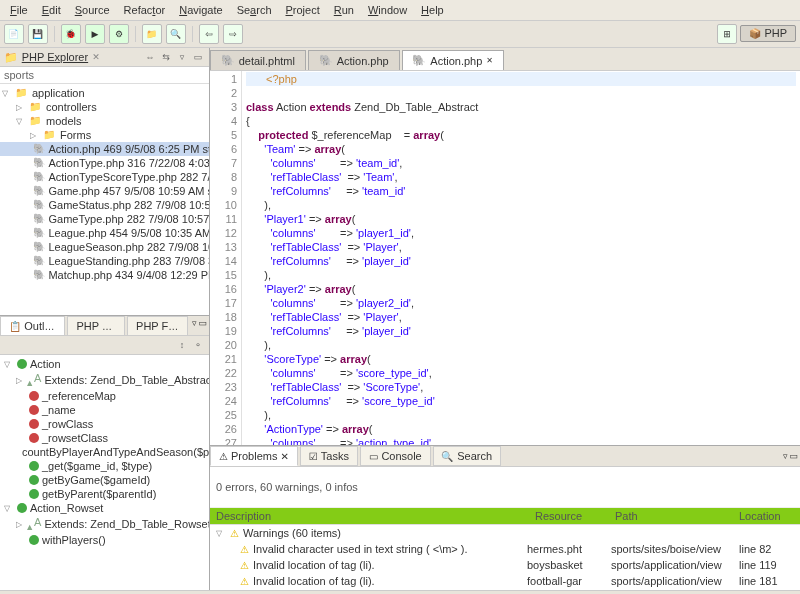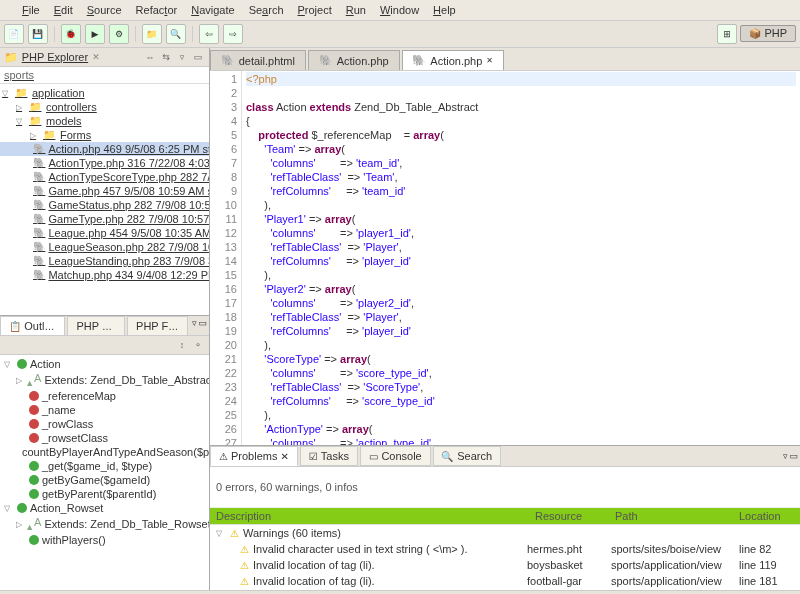--- a/index.html
+++ b/index.html
@@ -1,32 +1,32 @@
 <!DOCTYPE html>
 <html><head>
 <meta charset="utf-8">
 <style>
 * { margin: 0; padding: 0; box-sizing: border-box; font-family: sans-serif; font-size: 11px; }
 body { background: #e8e4db; width: 800px; height: 594px; overflow: hidden; color: #333; }
-.menubar { display: flex; gap: 2px; padding: 2px 16px; background: #ede9e0; border-bottom: 1px solid #ccc; }
+.menubar { display: flex; gap: 2px; padding: 2px 4px; background: #ede9e0; border-bottom: 1px solid #ccc; }
 .menubar span { padding: 2px 6px; cursor: pointer; }
 .menubar span u { text-decoration: underline; }
 .toolbar { display: flex; gap: 4px; padding: 3px 4px; background: #e8e4db; border-bottom: 1px solid #ccc; align-items: center; }
 .tb-btn { width: 20px; height: 20px; background: #efe; border: 1px solid #bbb; border-radius: 2px; display: inline-flex; align-items: center; justify-content: center; font-size: 9px; }
 .tb-sep { width: 1px; height: 16px; background: #ccc; margin: 0 2px; }
 .tb-right { margin-left: auto; }
 .php-badge { background: #d8d4cb; border: 1px solid #999; padding: 2px 8px; border-radius: 2px; font-size: 10px; }
 .main { display: flex; height: 542px; }
 .left-col { width: 210px; display: flex; flex-direction: column; border-right: 1px solid #aaa; }
 .right-col { flex: 1; display: flex; flex-direction: column; }
 .panel-header { display: flex; align-items: center; padding: 2px 4px; background: #e8e4db; border-bottom: 1px solid #ccc; gap: 4px; }
 .panel-header .title { font-weight: normal; text-decoration: underline; }
 .panel-header .icons { margin-left: auto; display: flex; gap: 2px; }
 .panel-header .icons span { width: 14px; height: 14px; display: inline-flex; align-items: center; justify-content: center; font-size: 9px; color: #666; cursor: pointer; }
-.explorer { flex: 1; overflow: hidden; background: #fff; text-decoration: underline; }
+.explorer { flex: 1; overflow: hidden; background: #fff; }
 .filter { padding: 2px 4px; border-bottom: 1px solid #ddd; color: #666; }
 .tree { padding: 2px 0; font-size: 11px; overflow: hidden; }
 .tree-row { display: flex; align-items: center; padding: 1px 2px; white-space: nowrap; gap: 3px; cursor: pointer; }
 .tree-row.selected { background: #c8d8f0; }
 .indent-1 { padding-left: 16px; }
 .indent-2 { padding-left: 30px; }
 .twisty { width: 10px; font-size: 8px; color: #888; }
 .ficon { width: 14px; height: 12px; display: inline-block; font-size: 10px; }
 .folder { color: #d4a847; }
 .phpfile { color: #7b9; }
@@ -41,21 +41,21 @@
 .circle-r { width: 10px; height: 10px; border-radius: 50%; background: #c44; display: inline-block; }
 .tri { color: #8a8; font-size: 9px; }
 .editor-tabs { display: flex; background: #e8e4db; border-bottom: 1px solid #ccc; padding-top: 2px; }
 .ed-tab { padding: 3px 10px; border: 1px solid #aaa; border-bottom: none; background: #ddd8cf; margin-right: 2px; display: flex; gap: 4px; align-items: center; cursor: pointer; font-size: 10px; }
 .ed-tab.active { background: #fff; }
 .editor { flex: 1; display: flex; background: #fff; overflow: hidden; font-family: monospace; font-size: 11px; }
 .gutter { width: 32px; background: #fff; border-right: 1px solid #e0e0e0; text-align: right; padding: 1px 4px 0 0; color: #888; line-height: 14px; }
 .code { flex: 1; padding: 1px 4px; line-height: 14px; white-space: pre; overflow: hidden; }
 .kw { color: #7f0055; font-weight: bold; }
 .str { color: #2a00ff; }
-.tag { color: #c83; }
+.tag { color: #c83; padding-left: 20px; }
 .cur-line { background: #e8f2fe; display: block; }
 .bottom-panel { height: 145px; border-top: 1px solid #aaa; display: flex; flex-direction: column; background: #fff; }
 .prob-tabs { display: flex; background: #e8e4db; border-bottom: 1px solid #ccc; align-items: center; }
 .prob-tab { padding: 3px 8px; border: 1px solid #ccc; background: #f5f2e9; margin-right: 2px; font-size: 10px; cursor: pointer; display: flex; gap: 3px; align-items: center; }
 .prob-tab.active { background: #fff; border-bottom: 1px solid #fff; }
 .status-line { padding: 14px 6px; color: #555; border-bottom: 1px solid #eee; }
 .prob-head { display: flex; padding: 2px 6px; background: #84cc16; border-bottom: 1px solid #ddd; font-size: 10px; color: #555; }
 .col-desc { flex: 1; }
 .col-res { width: 80px; }
 .col-path { width: 124px; }

